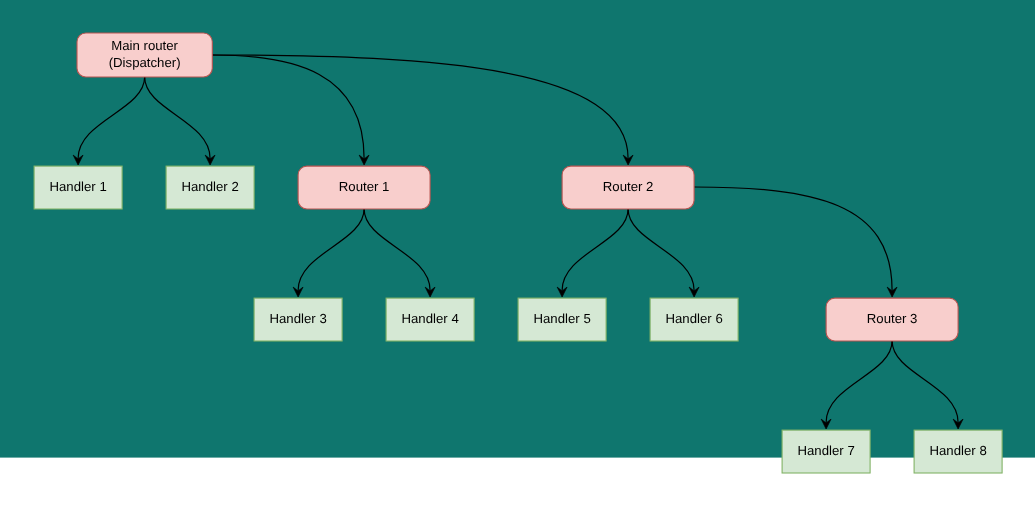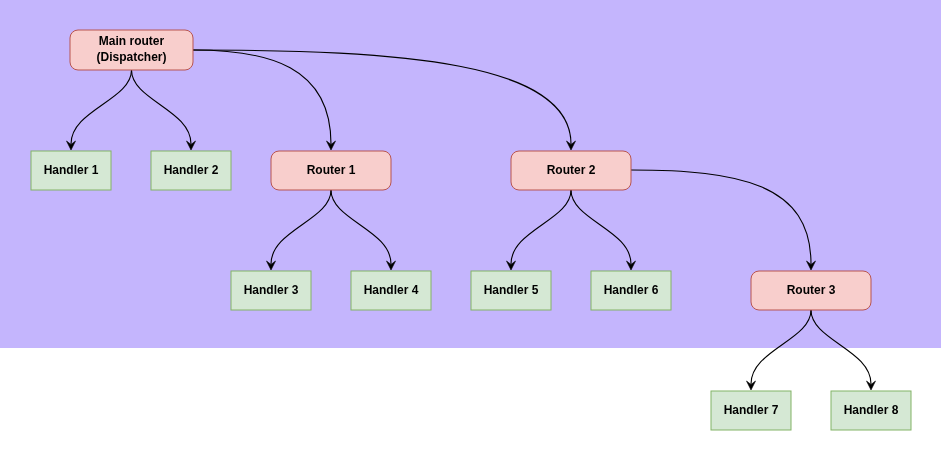--- a/index.html
+++ b/index.html
@@ -9,23 +9,22 @@
   }
   body {
     font-family: "Liberation Sans", sans-serif;
     width: 941px;
     height: 461px;
     overflow: hidden;
   }
   #diagram-canvas {
     position: relative;
     width: 941px;
-    height: 348px;
-    background: #c4b5fd;
-    font-weight: bold;
+    height: 416px;
+    background: #0f766e;
   }
   svg.diagram {
     display: block;
     width: 941px;
     height: 461px;
   }
   .node-rect {
     stroke-width: 1;
   }
   .node-label {

